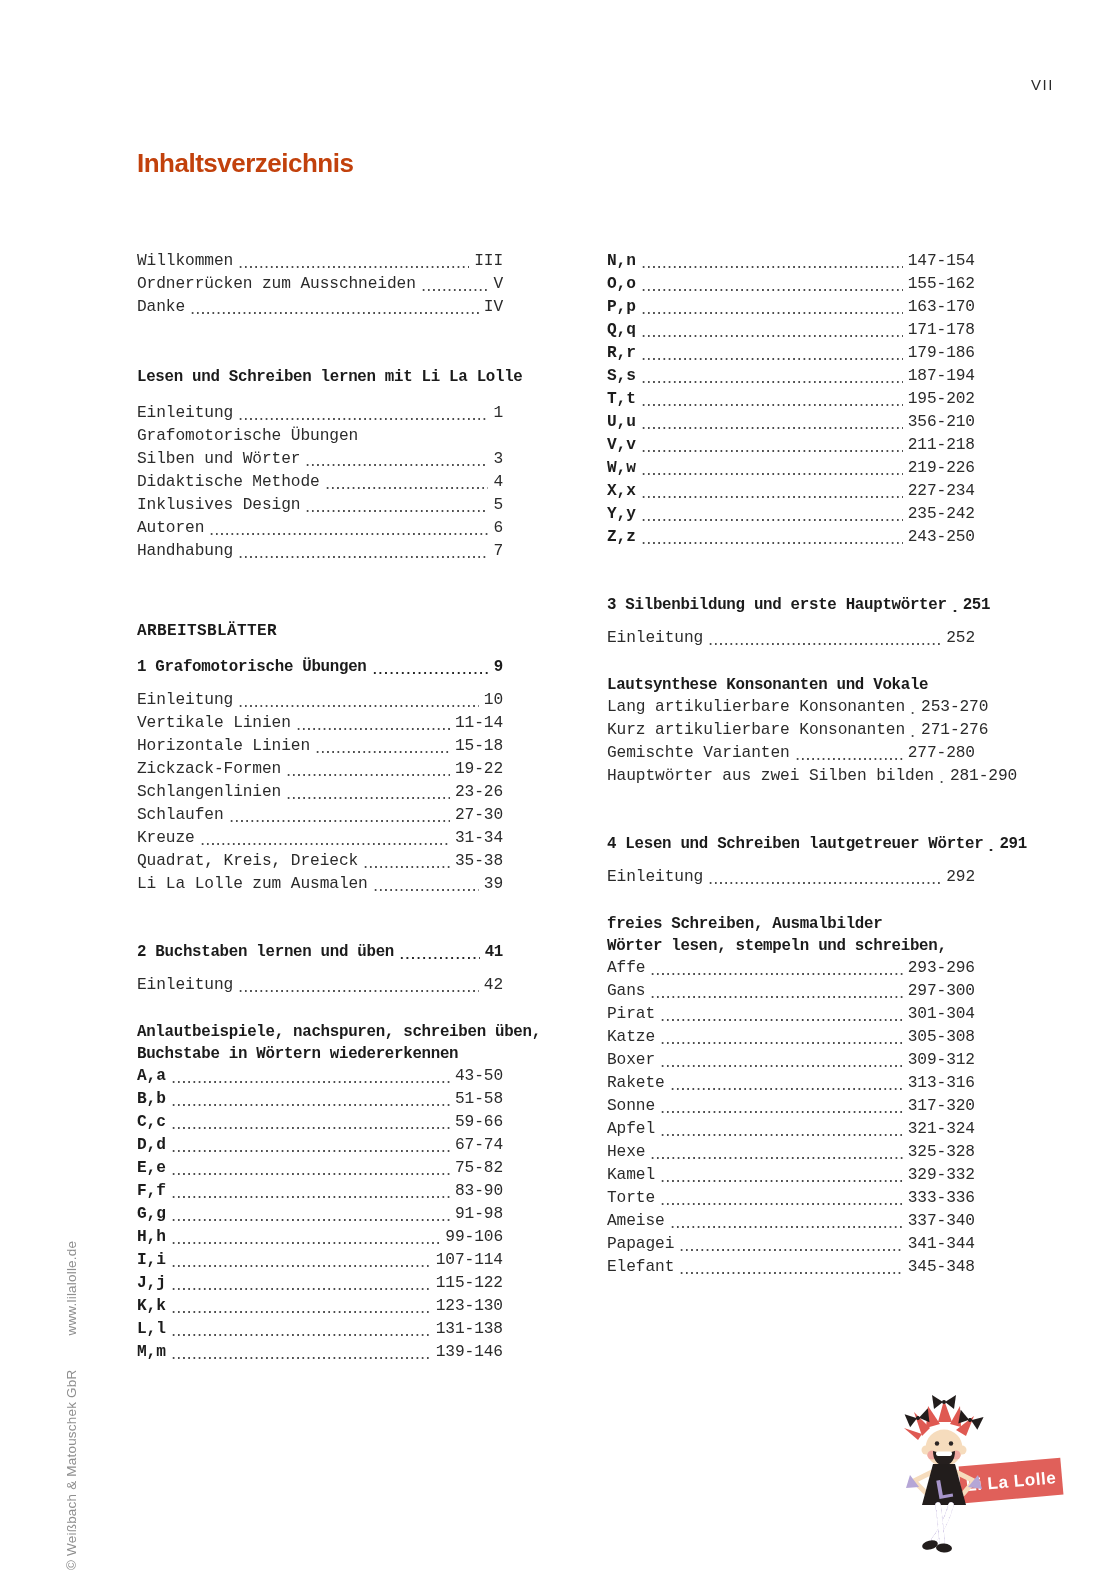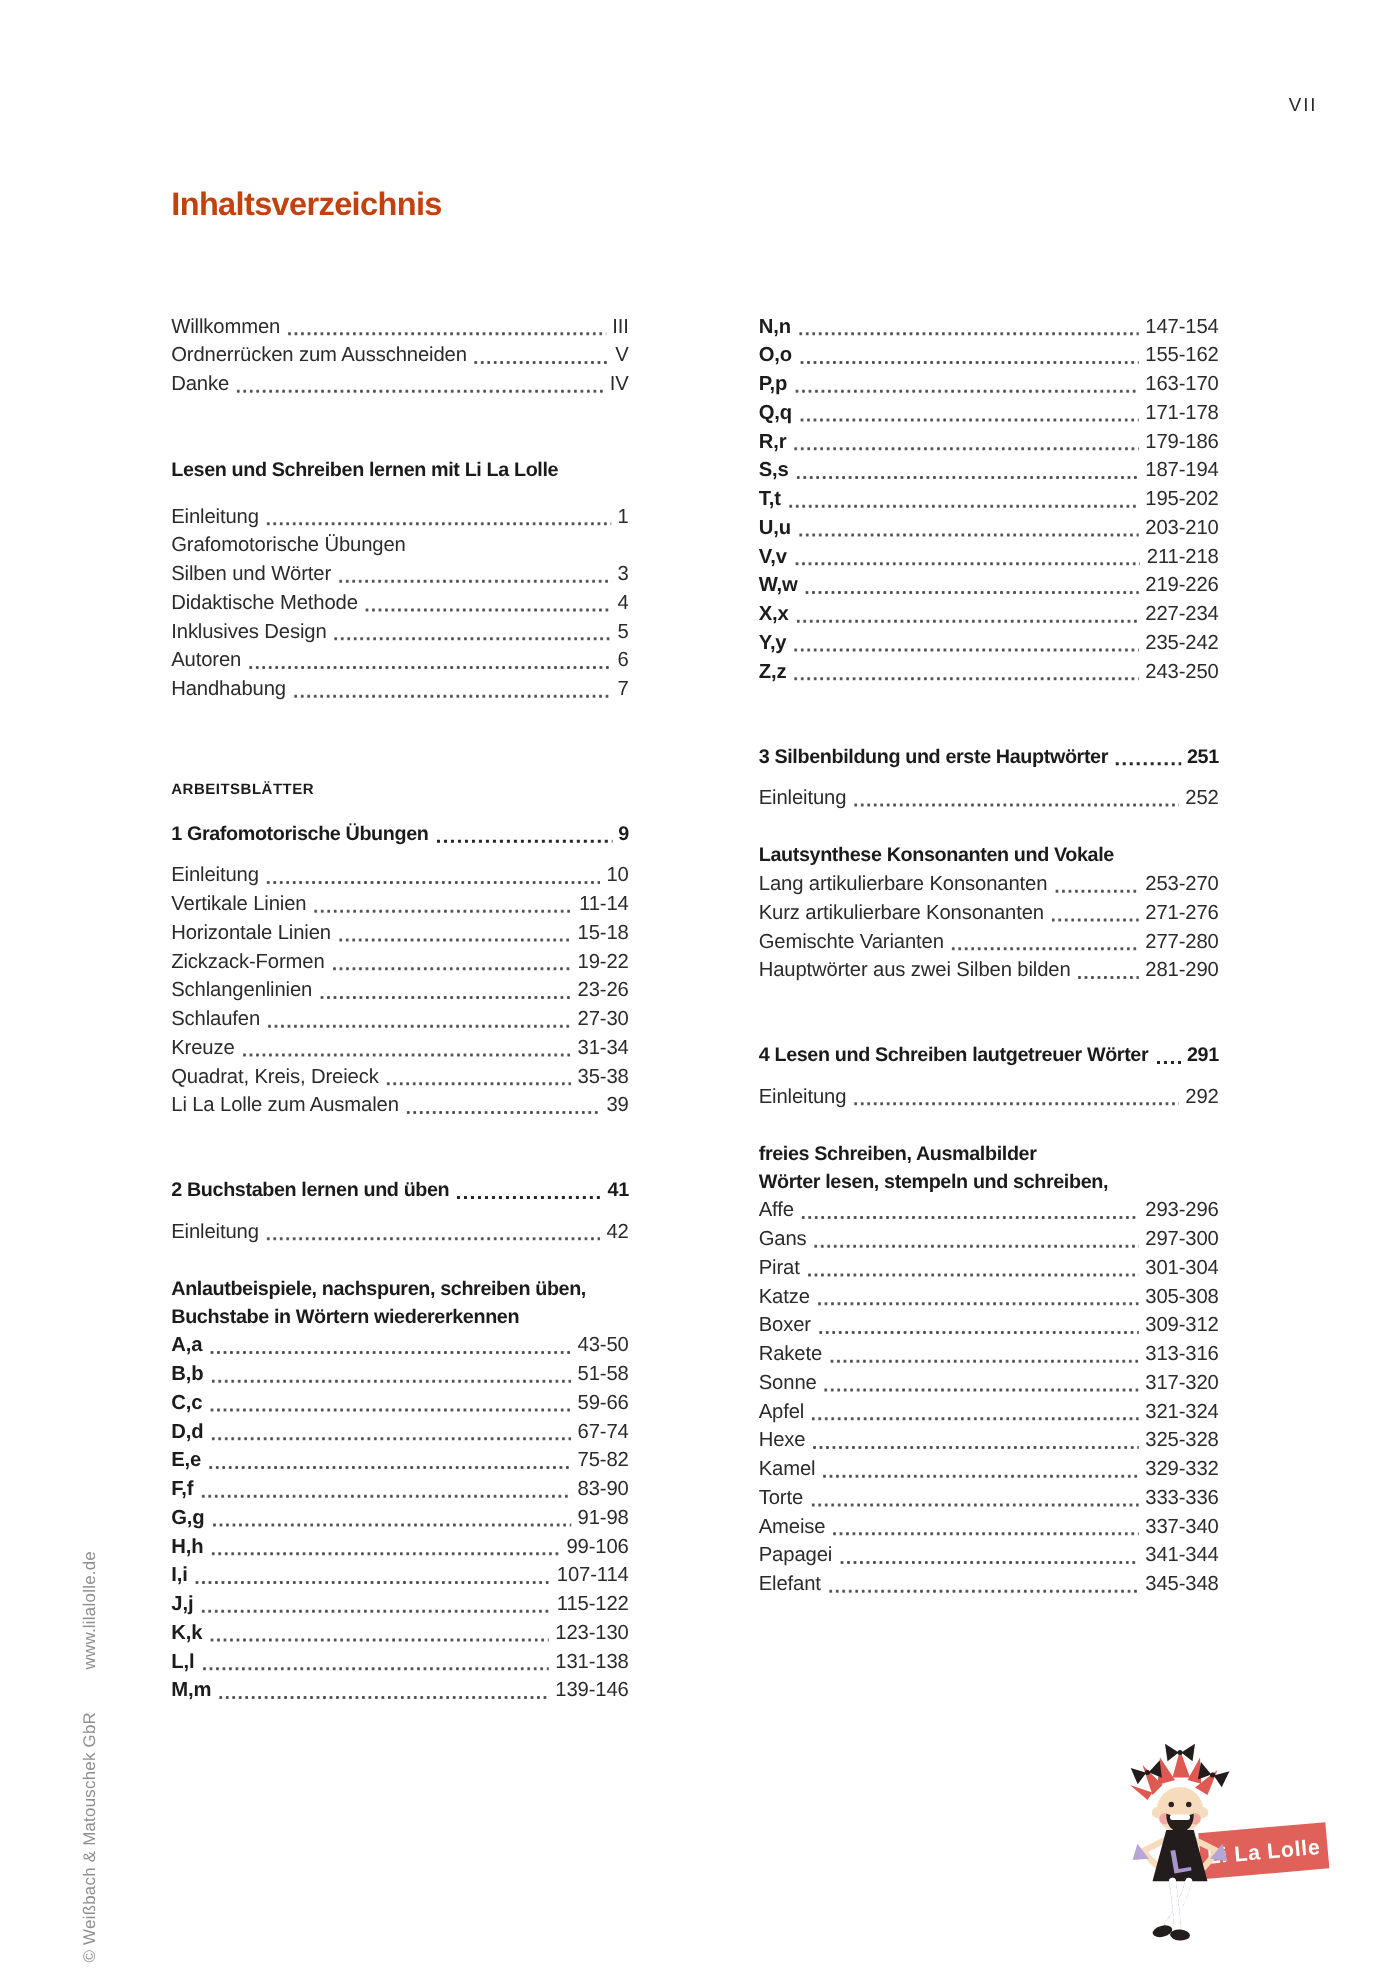--- a/index.html
+++ b/index.html
@@ -12,41 +12,41 @@
     font-size:15px; letter-spacing:1.5px; color:#2a2a2a;
   }
   #title {
     position:absolute; left:137px; top:148px; margin:0;
     font-size:26px; font-weight:700; letter-spacing:-0.5px; color:#c2410c;
   }
   .col { position:absolute; top:250px; }
   #col-left  { left:137px; width:366px; }
   #col-right { left:607px; width:368px; }
 
-  .block { margin-top:10px; }
+  .block { margin-top:10px;font-family:Liberation Mono, monospace; }
   .block:first-child { margin-top:0; }
 
   .row { display:flex; align-items:baseline; font-size:16.2px; line-height:23px; letter-spacing:-0.1px; }
   .label { white-space:nowrap; }
   .label.bold { font-weight:700; color:#1c1c1c; }
   .page-num { white-space:nowrap; margin-left:2px; }
   .leader {
     flex:1 1 auto; min-width:6px; height:4px; align-self:flex-end;
     margin:0 3px 4px 5px;
     background-image:radial-gradient(circle, #4c4c4c 1.05px, rgba(0,0,0,0) 1.25px);
     background-size:5.2px 4px; background-repeat:repeat-x; background-position:left bottom;
   }
   .leader.nodots { background-image:none; }
 
   .heading { font-weight:700; color:#1b1b1b; }
   .heading .h-line { font-size:15.8px; line-height:22px; white-space:nowrap; letter-spacing:-0.3px; }
   .heading.section    { margin-top:47px; }
   .section + .entries { margin-top:14px; }
   .heading.caps       { margin-top:57px; }
-  .heading.caps .h-line { font-size:12px; letter-spacing:0.4px; }
+  .heading.caps .h-line { font-size:16px; letter-spacing:0.4px; }
   .heading.chapter    { margin-top:45px; }
   .heading.caps + .heading.chapter { margin-top:14px; }
   .heading.chapter .row { font-weight:700; font-size:15.8px; letter-spacing:-0.3px; color:#1b1b1b;align-items:flex-end; }
   .heading.chapter .leader {
     background-image:radial-gradient(circle, #262626 1.2px, rgba(0,0,0,0) 1.4px);
     background-size:5.6px 4px;
   }
   .heading.subheading { margin-top:24px; }
   .subheading + .entries { margin-top:0; }
 
@@ -305,21 +305,21 @@
         <span class="page-num">187-194</span>
       </div>
       <div class="row">
         <span class="label bold">T,t</span>
         <span class="leader"></span>
         <span class="page-num">195-202</span>
       </div>
       <div class="row">
         <span class="label bold">U,u</span>
         <span class="leader"></span>
-        <span class="page-num">203-210</span>
+        <span class="page-num">356-210</span>
       </div>
       <div class="row">
         <span class="label bold">V,v</span>
         <span class="leader"></span>
         <span class="page-num">211-218</span>
       </div>
       <div class="row">
         <span class="label bold">W,w</span>
         <span class="leader"></span>
         <span class="page-num">219-226</span>

